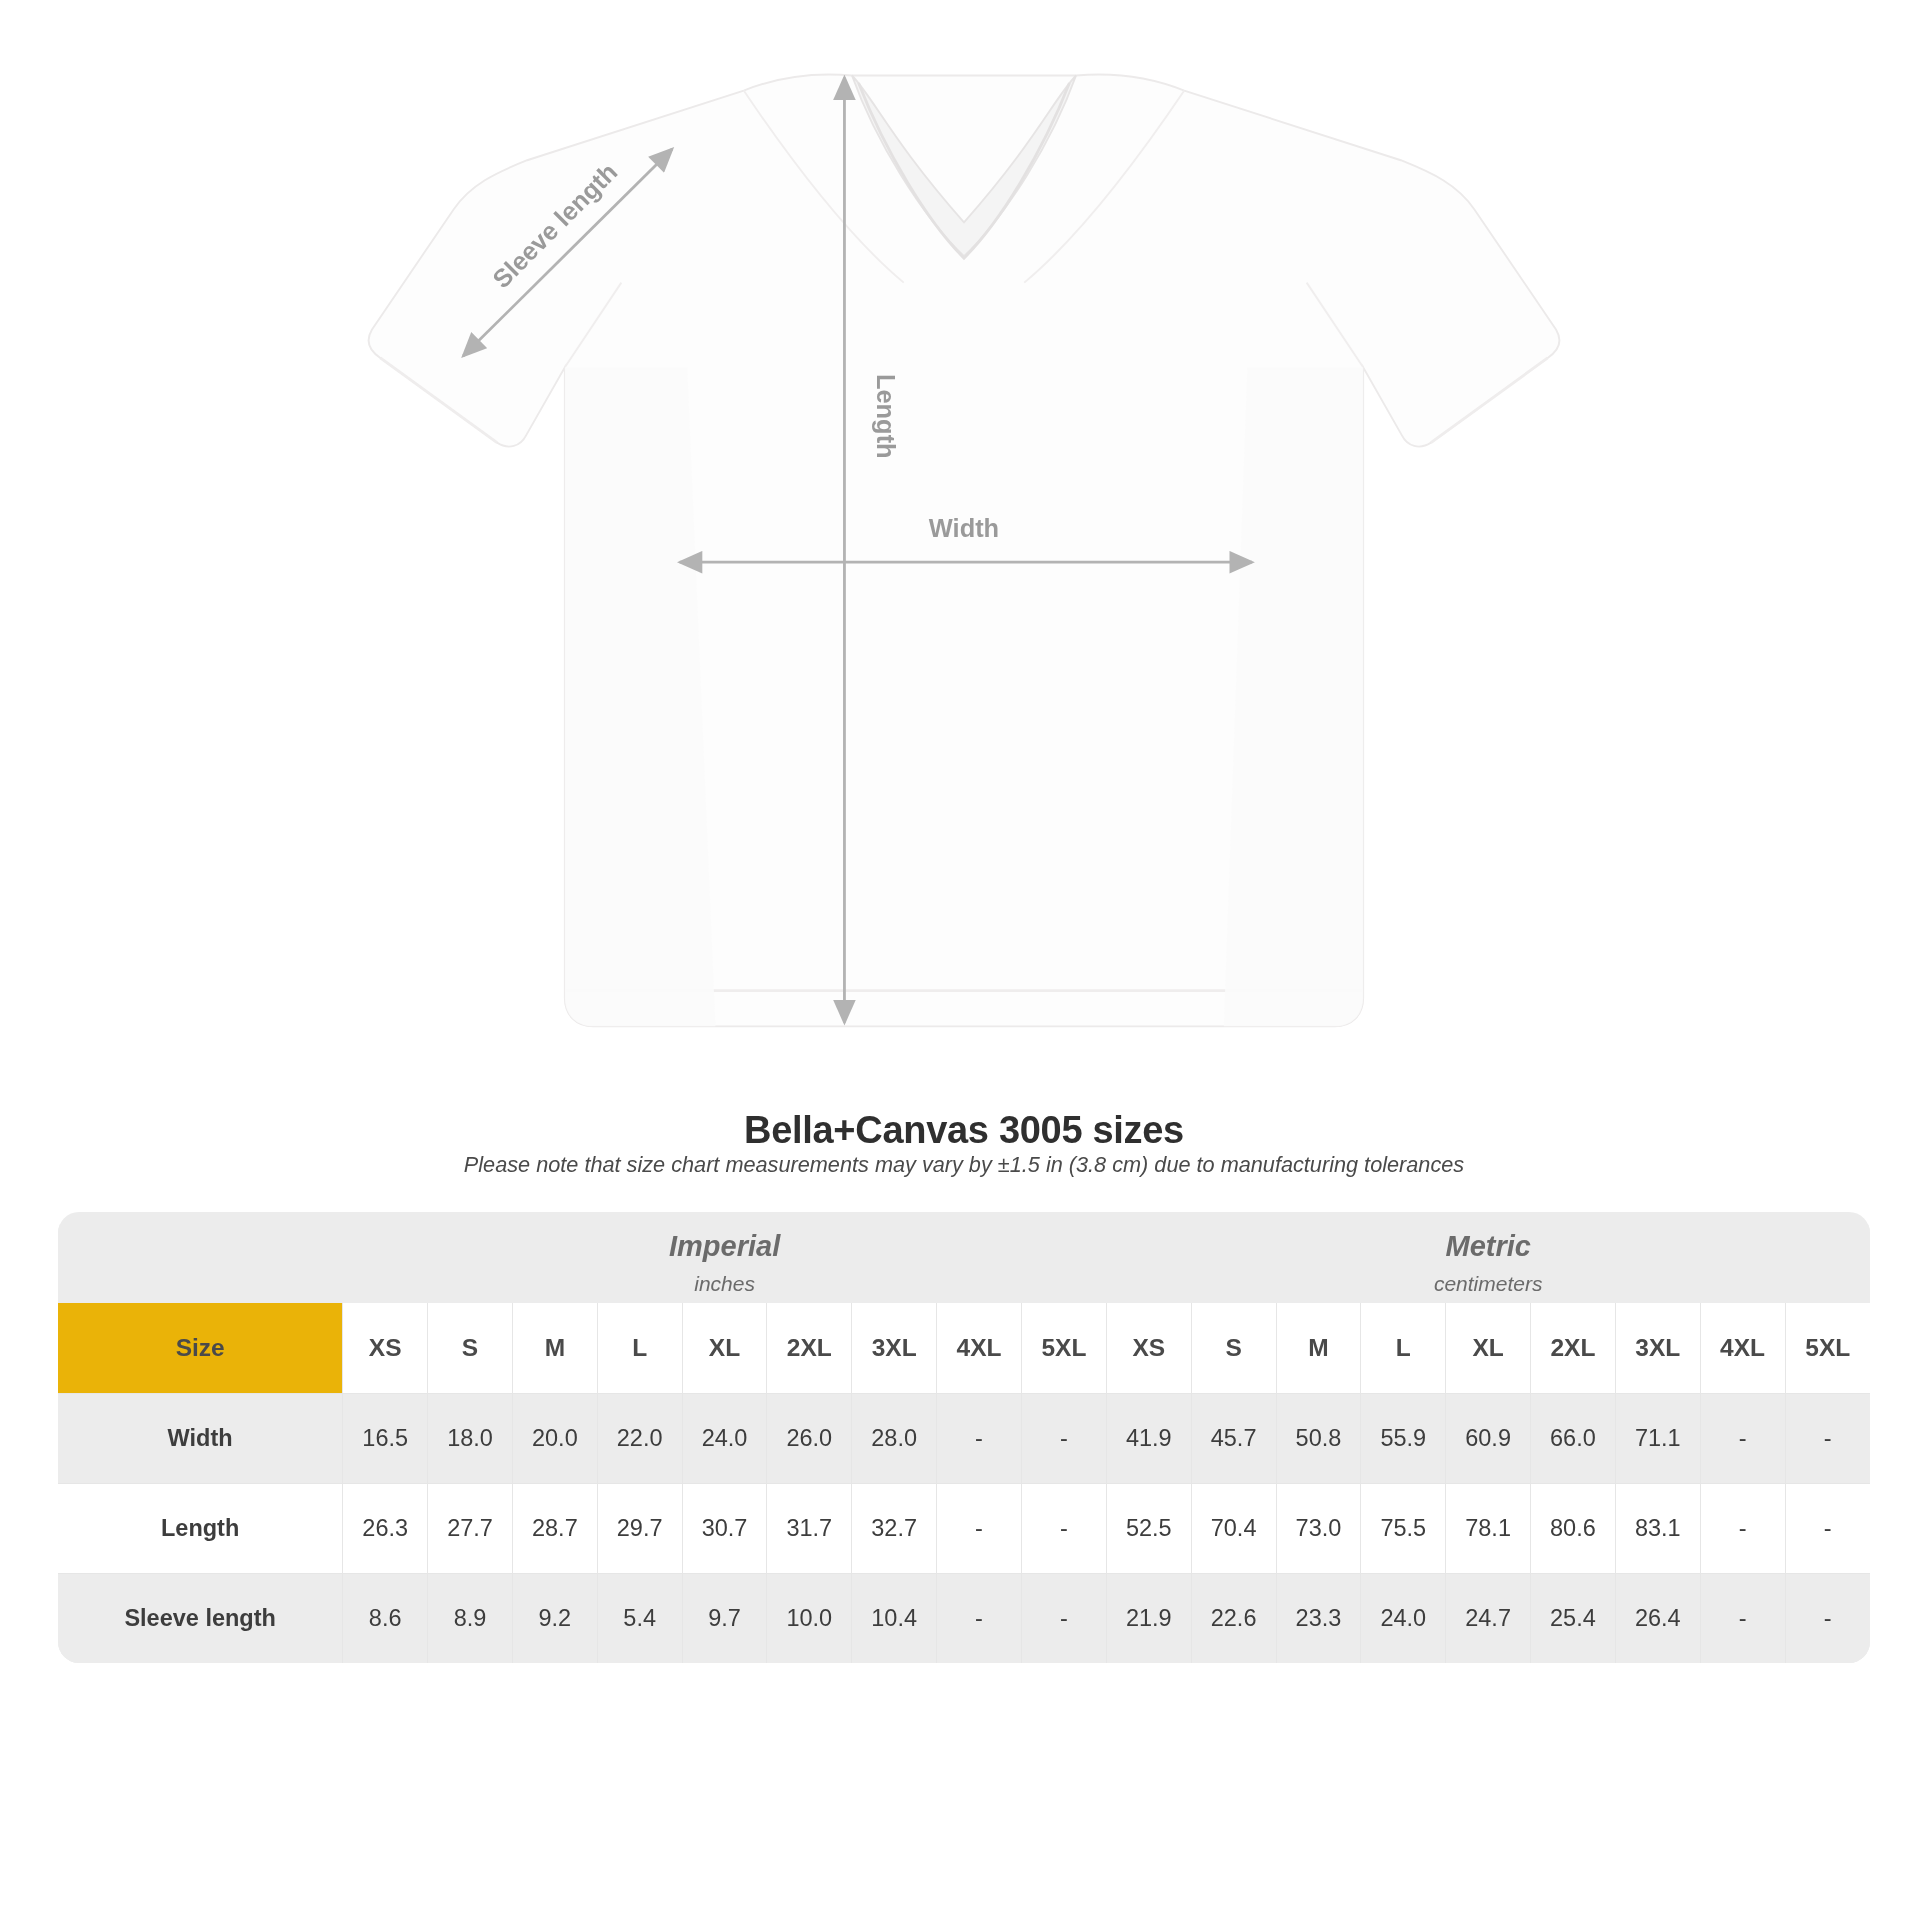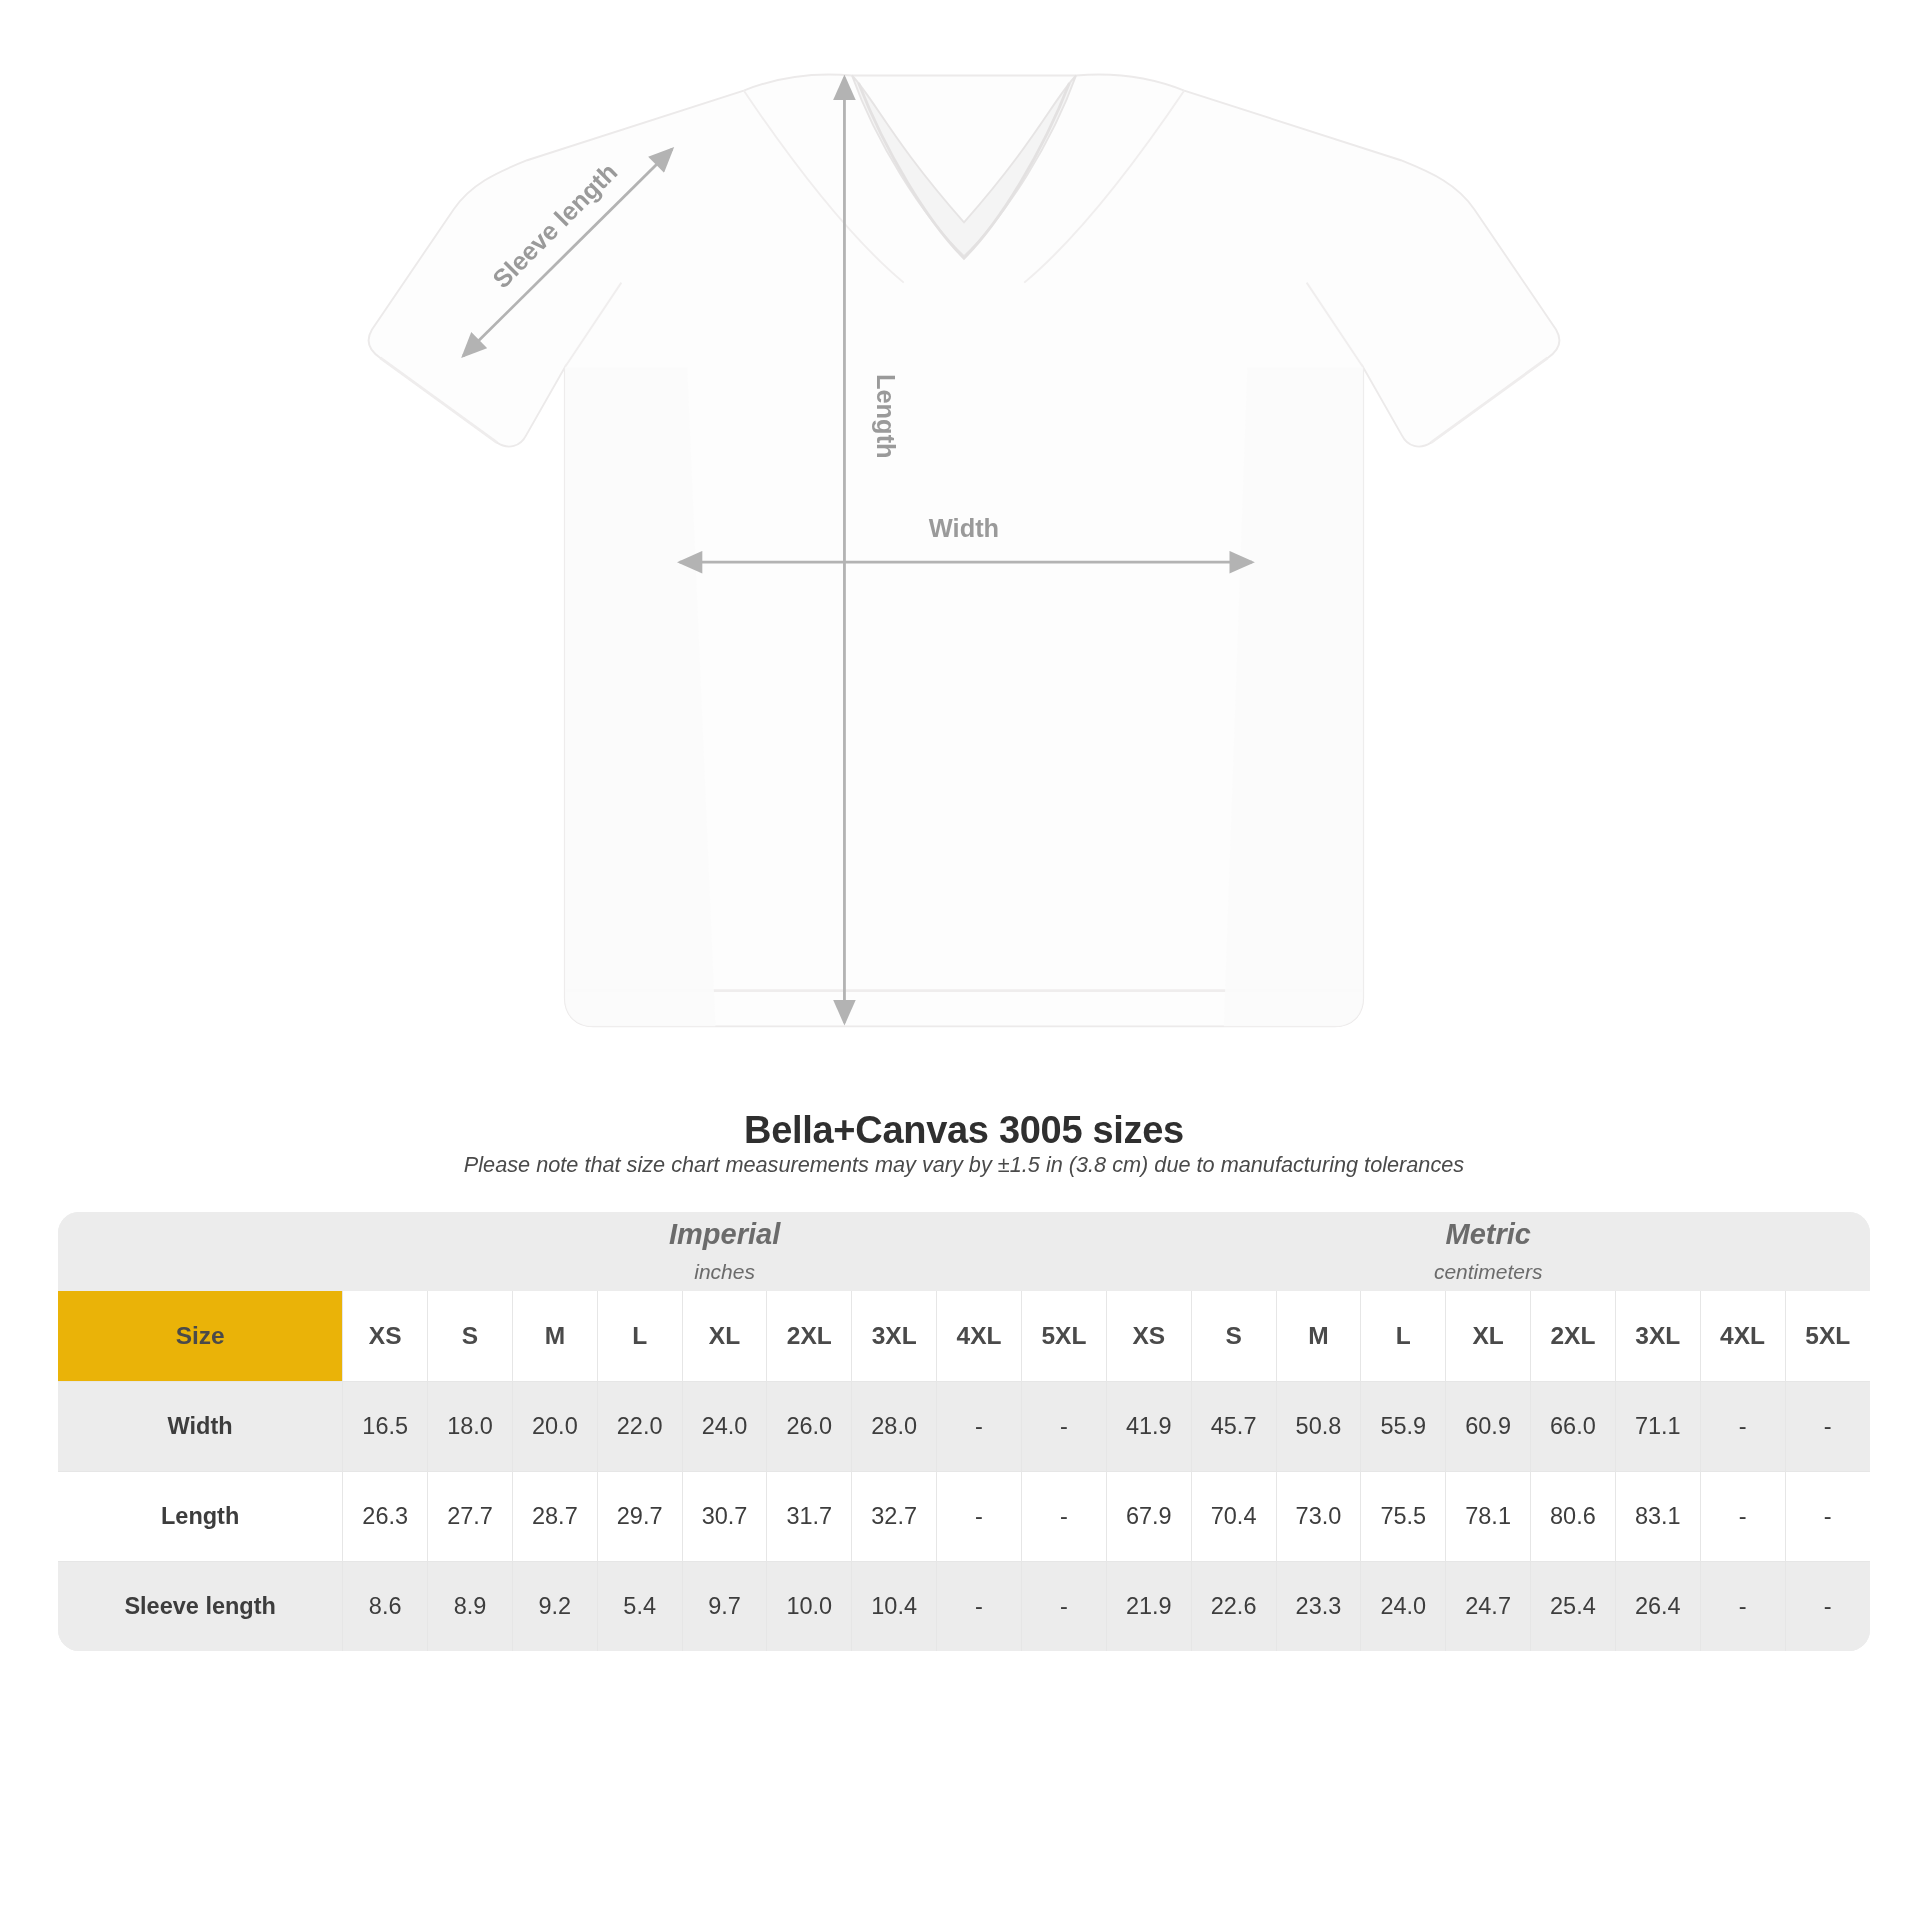--- a/index.html
+++ b/index.html
@@ -52,20 +52,21 @@
   .table-wrap {
     margin: 34px 58px 0 58px;
     border-radius: 21px;
     overflow: hidden;
     background: #ececec;
   }
   table.size-table {
     width: 100%;
     border-collapse: collapse;
     table-layout: fixed;
+    margin-top: 12px;
   }
   table.size-table td, table.size-table th {
     text-align: center;
     vertical-align: middle;
     font-size: 23.5px;
     color: #3d3d3d;
     padding: 0;
     height: 79px;
   }
   
@@ -266,21 +267,21 @@
           <td class="label-cell">Length</td>
           <td>26.3</td>
           <td>27.7</td>
           <td>28.7</td>
           <td>29.7</td>
           <td>30.7</td>
           <td>31.7</td>
           <td>32.7</td>
           <td>-</td>
           <td>-</td>
-          <td>67.9</td>
+          <td>52.5</td>
           <td>70.4</td>
           <td>73.0</td>
           <td>75.5</td>
           <td>78.1</td>
           <td>80.6</td>
           <td>83.1</td>
           <td>-</td>
           <td class="last-col">-</td>
         </tr>
 

